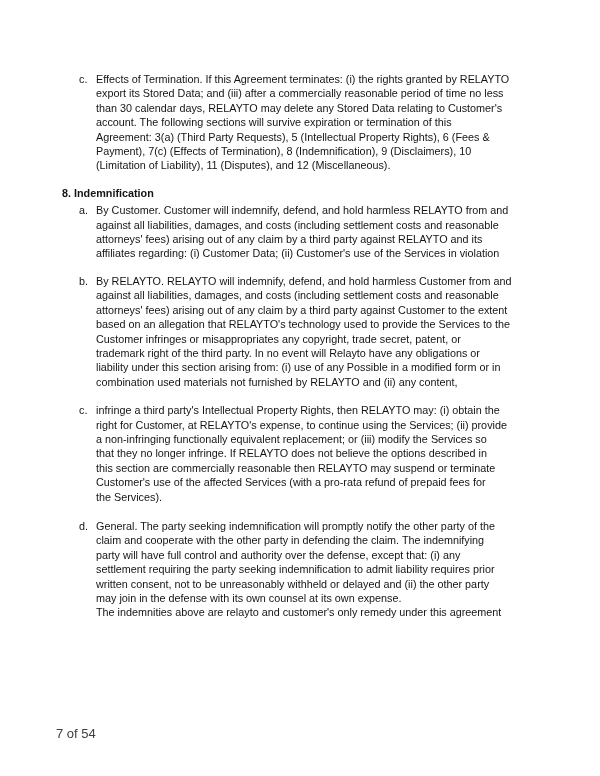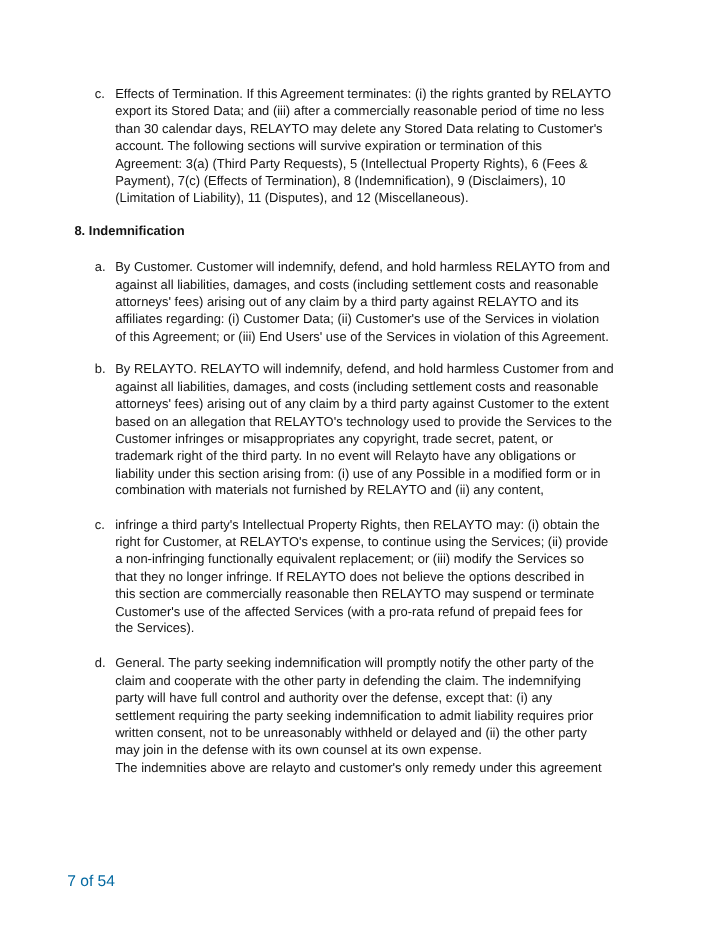--- a/index.html
+++ b/index.html
@@ -29,34 +29,34 @@
     flex: 0 0 17px;
     width: 17px;
   }
   .lines .line {
     white-space: nowrap;
   }
   .intro-para   { margin-bottom: 13px; }
   .heading {
     margin-left: 62px;
     font-weight: bold;
-    margin-bottom: 16px;
+    margin-bottom: 3px;
     white-space: nowrap;
   }
   .item-a { margin-bottom: 13px; }
   .item-b { margin-bottom: 14px; }
   .item-c { margin-bottom: 15px; }
   .item-d { margin-bottom: 0; }
   .footer {
     position: absolute;
     left: 56px;
     top: 726px;
     font-size: 13px;
     line-height: 15px;
-    color: #0369a1;
+    color: #404040;
     white-space: nowrap;
   }
 </style>
 </head>
 <body>
 
 <div class="page">
   <div class="doc">
 
     <div class="para intro-para">
@@ -74,35 +74,34 @@
 
     <div class="heading">8. Indemnification</div>
 
     <div class="para item-a">
       <span class="marker">a.</span>
       <div class="lines">
           <div class="line">By Customer. Customer will indemnify, defend, and hold harmless RELAYTO from and</div>
           <div class="line">against all liabilities, damages, and costs (including settlement costs and reasonable</div>
           <div class="line">attorneys' fees) arising out of any claim by a third party against RELAYTO and its</div>
           <div class="line">affiliates regarding: (i) Customer Data; (ii) Customer's use of the Services in violation</div>
-          <div class="line">of this Agreement; or (iii) End Users' use of the Services in violation of this Agreement.</div>
         </div>
     </div>
 
     <div class="para item-b">
       <span class="marker">b.</span>
       <div class="lines">
           <div class="line">By RELAYTO. RELAYTO will indemnify, defend, and hold harmless Customer from and</div>
           <div class="line">against all liabilities, damages, and costs (including settlement costs and reasonable</div>
           <div class="line">attorneys' fees) arising out of any claim by a third party against Customer to the extent</div>
           <div class="line">based on an allegation that RELAYTO's technology used to provide the Services to the</div>
           <div class="line">Customer infringes or misappropriates any copyright, trade secret, patent, or</div>
           <div class="line">trademark right of the third party. In no event will Relayto have any obligations or</div>
           <div class="line">liability under this section arising from: (i) use of any Possible in a modified form or in</div>
-          <div class="line">combination with materials not furnished by RELAYTO and (ii) any content,</div>
+          <div class="line">combination used materials not furnished by RELAYTO and (ii) any content,</div>
         </div>
     </div>
 
     <div class="para item-c">
       <span class="marker">c.</span>
       <div class="lines">
           <div class="line">infringe a third party's Intellectual Property Rights, then RELAYTO may: (i) obtain the</div>
           <div class="line">right for Customer, at RELAYTO's expense, to continue using the Services; (ii) provide</div>
           <div class="line">a non-infringing functionally equivalent replacement; or (iii) modify the Services so</div>
           <div class="line">that they no longer infringe. If RELAYTO does not believe the options described in</div>

